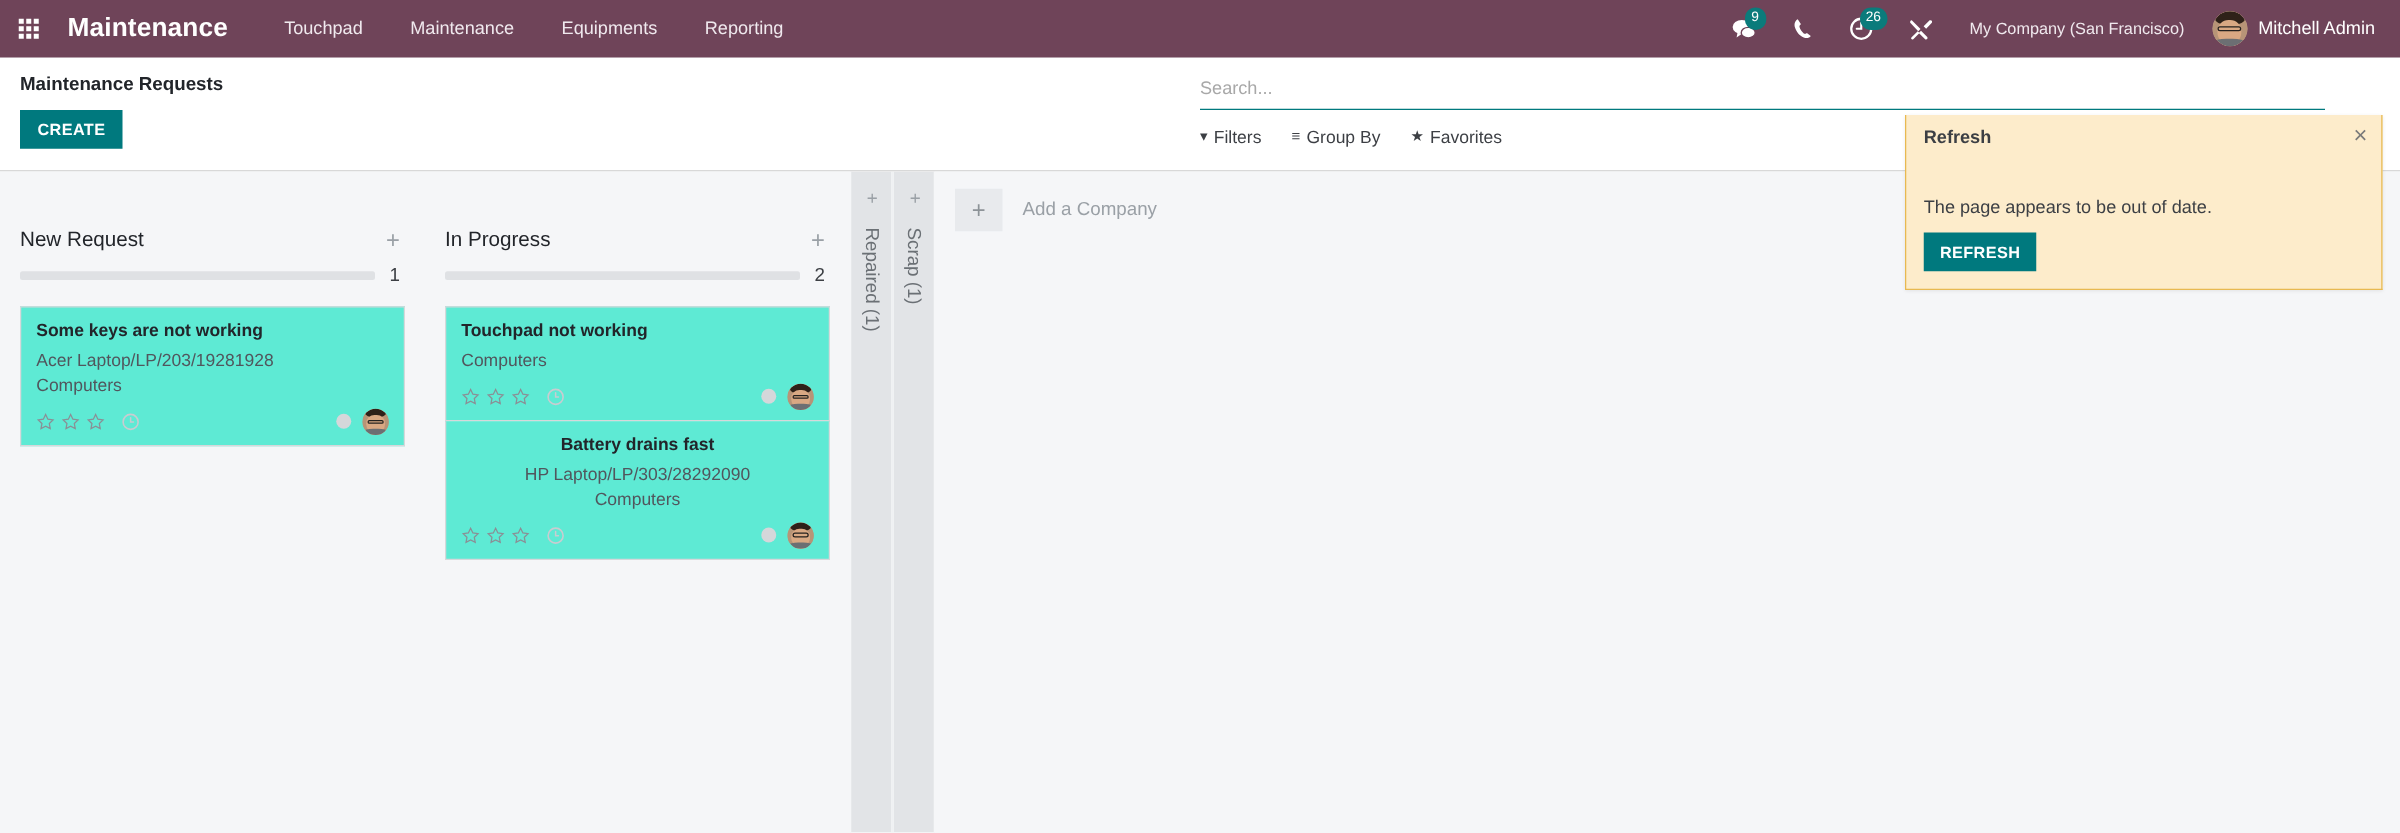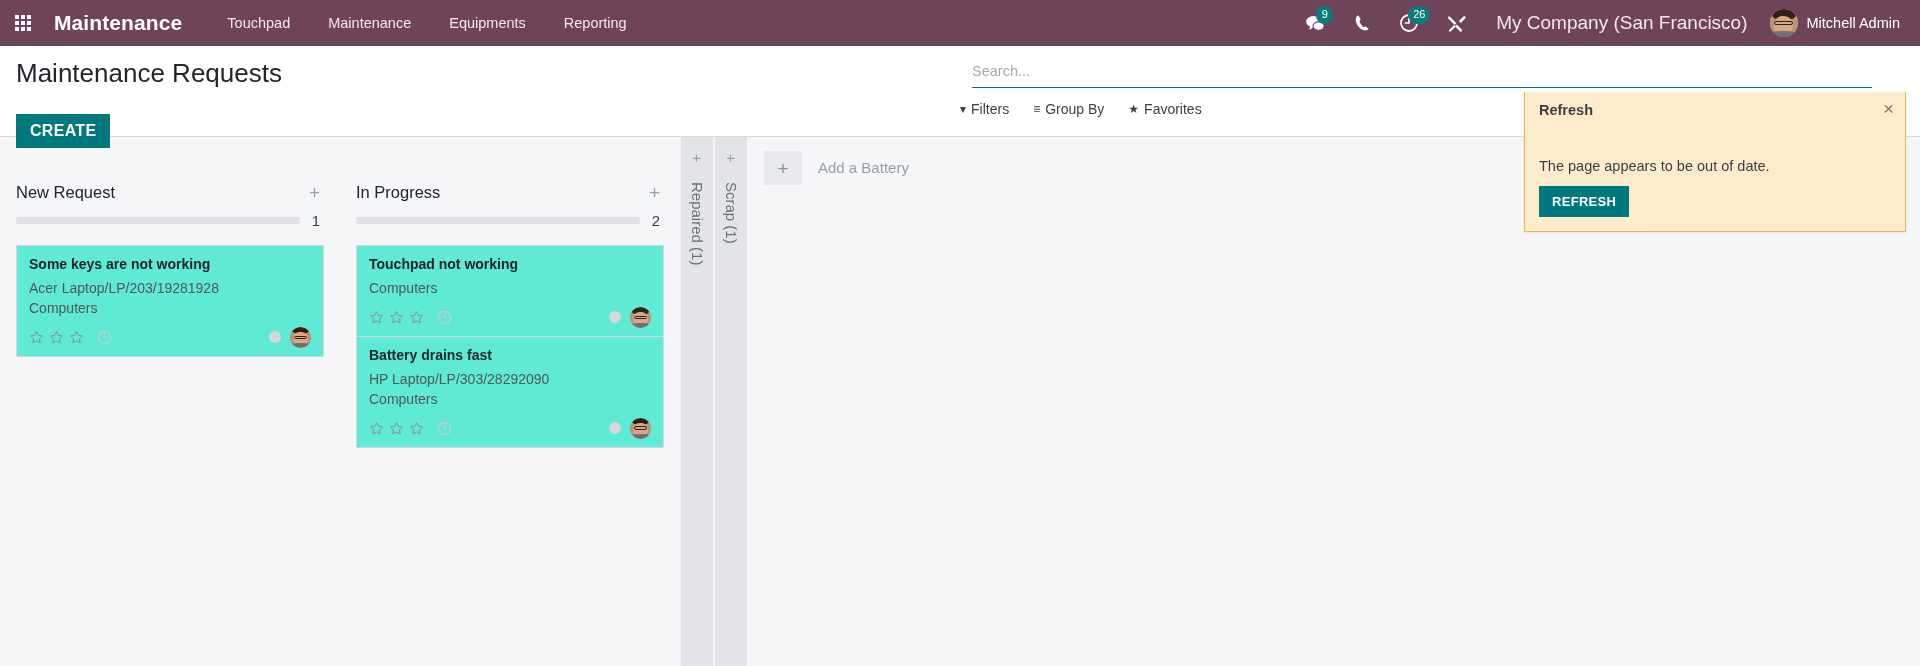--- a/index.html
+++ b/index.html
@@ -75,21 +75,21 @@
     line-height: 1;
     padding: 3px 5px 4px;
     border-radius: 9px;
     min-width: 17px;
     text-align: center;
     font-weight: normal;
   }
   .badge.wide { left: 23px; }
   .company-name {
     color: #f0e9ee;
-    font-size: 19px;
+    font-size: 13px;
     padding: 0 12px 0 16px;
     line-height: 46px;
     white-space: nowrap;
     cursor: pointer;
   }
   .user-menu {
     display: flex;
     align-items: center;
     gap: 9px;
     padding: 0 8px 0 10px;
@@ -117,48 +117,48 @@
   .control-panel {
     background: #fff;
     border-bottom: 1px solid #d8d8d8;
     height: 91px;
     position: relative;
     display: flex;
     align-items: flex-start;
   }
   .cp-left { padding: 14px 0 0 16px; width: 960px; }
   .page-title {
-    font-size: 26px;
+    font-size: 15px;
     color: #22252a;
-    font-weight: normal;
+    font-weight: bold;
     line-height: 1;
-    margin-bottom: 28px;
+    margin-bottom: 13px;
   }
   .btn-create {
     background: #00787d;
     background: #00797e;
     color: #fff;
     border: none;
-    font-size: 16px;
+    font-size: 13px;
     font-weight: bold;
     letter-spacing: 0.3px;
     padding: 8px 14px;
     cursor: pointer;
     border-radius: 0;
   }
   .cp-right {
     position: absolute;
     left: 960px;
     right: 0;
     top: 0;
     padding-top: 12px;
   }
   .search-wrap {
     border-bottom: 1px solid #00797e;
-    margin: 0 16px 0 12px;
+    margin: 0 16px 0 0;
     padding: 4px 0 7px 0;
     width: 100%;
     max-width: 900px;
   }
   .search-input {
     border: none;
     outline: none;
     font-size: 14.5px;
     color: #555;
     width: 100%;
@@ -280,21 +280,21 @@
   }
   .kcol-cards { padding: 16px 16px 0 16px; }
 
   .card {
     background: #5eead4;
     border: 1px solid #d6d8da;
     padding: 10px 12px 8px 12px;
     cursor: pointer;
     position: relative;
   }
-  .card + .card { border-top: none; }
+  .card + .card { border-top: none; text-align: center; }
   .card-title {
     font-size: 14px;
     font-weight: bold;
     color: #22252a;
     margin-bottom: 7px;
   }
   .card-sub {
     font-size: 14px;
     color: #51565d;
     line-height: 1.42;
@@ -626,16 +626,16 @@
     <span class="fold-plus">+</span>
     <span class="fold-label">Repaired (1)</span>
   </div>
   <div class="kcol-folded">
     <span class="fold-plus">+</span>
     <span class="fold-label">Scrap (1)</span>
   </div>
 
   <div class="add-col">
     <div class="add-col-plus">+</div>
-    <div class="add-col-label">Add a Battery</div>
+    <div class="add-col-label">Add a Company</div>
   </div>
 
 </div>
 
 </body></html>

